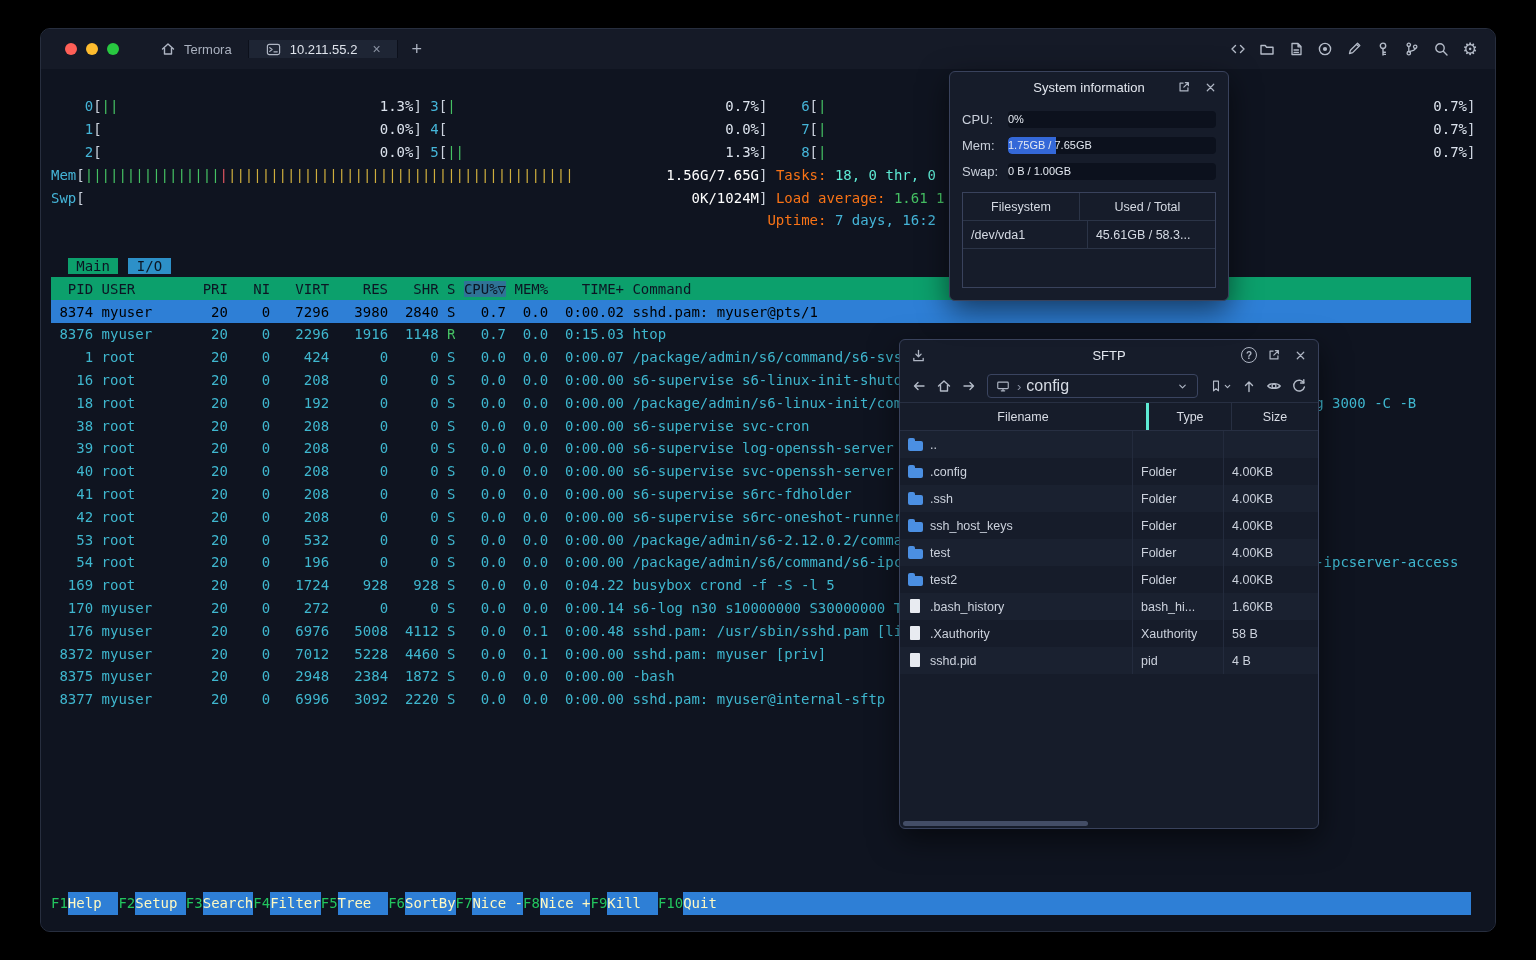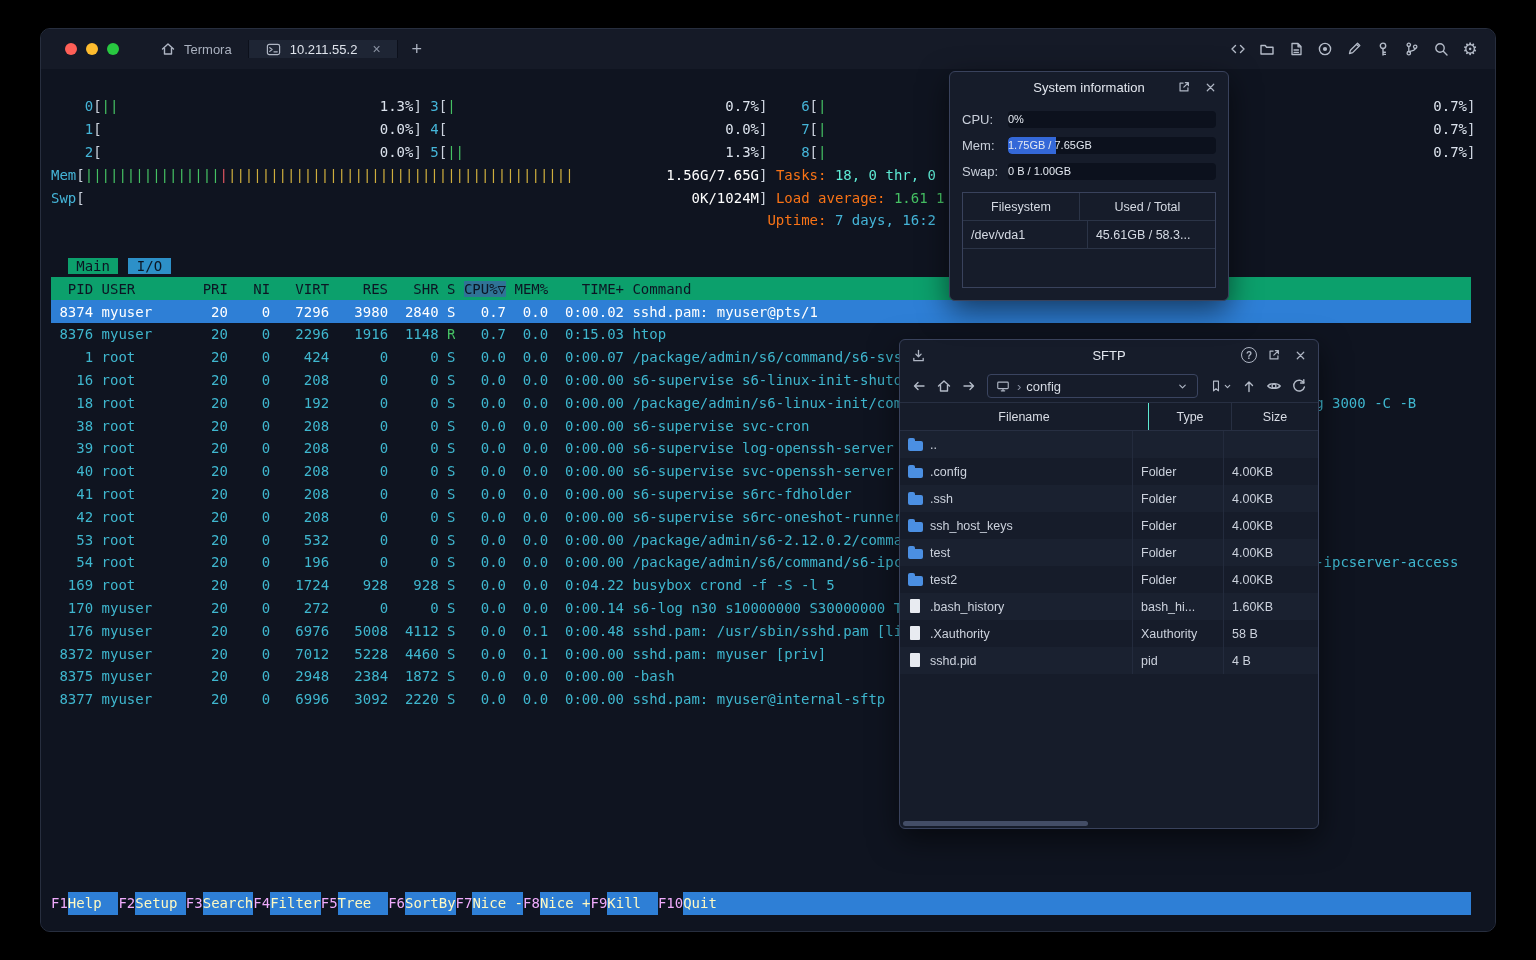--- a/index.html
+++ b/index.html
@@ -52,25 +52,25 @@
   .c.pid{width:5ch;margin-left:0}
   .c.user{width:9ch;text-align:left}
   .c.pri{width:5ch}.c.ni{width:4ch}.c.virt{width:6ch}.c.res{width:6ch}.c.shr{width:5ch}
   .c.st{width:1ch;text-align:left}
   .c.cpu{width:5ch}.c.mem{width:4ch}.c.time{width:8ch}
   .c.cmd{flex:1 1 auto;text-align:left}
   .phead{background:#0ca06c;color:#0c1624}
   .phead .c{color:#0c1624}
   .phead .c.cpu{background:#2f7396}
   .prow .st.run{color:#45c163}
-  .prow.selected{background:#2e7fd6;color:#ffffff}
+  .prow.selected{background:#2e7fd6;color:#000000}
 
   .fkeybar{position:absolute;left:10px;right:24px;bottom:16px;height:22.8px;display:flex;background:#2e7fd6;font-family:"DejaVu Sans Mono",monospace;font-size:14px;line-height:22.8px}
   .fkey{display:flex}
-  .fk{background:#0f1420;color:#f0abfc;white-space:pre}
+  .fk{background:#0f1420;color:#22c55e;white-space:pre}
   .fl{color:#fef9c3;min-width:6ch;white-space:pre}
 
   
   .panel{position:absolute;background:#161c2a;border:1px solid #39425c;border-radius:6px;box-shadow:0 10px 30px rgba(0,0,0,.55);box-sizing:border-box;color:#d5dae3}
   .ptitle{height:30px;display:flex;align-items:center;justify-content:center;position:relative;font-size:13px;color:#e3e7ef}
   .ptitle .left-ic{position:absolute;left:9px;display:flex;gap:6px;align-items:center}
   .ptitle .right-ic{position:absolute;right:9px;display:flex;gap:8px;align-items:center}
   .picon{width:18px;height:18px;display:flex;align-items:center;justify-content:center;color:#aeb5c3}
   .qmark{width:14px;height:14px;border:1.4px solid #aeb5c3;border-radius:50%;display:flex;align-items:center;justify-content:center;font-size:10px;font-weight:bold;color:#aeb5c3}
 
@@ -87,26 +87,26 @@
   .fsc1{width:46%;border-right:1px solid #2b3447}
   .fsc2{flex:1}
   .fsdata .fscell{justify-content:flex-start;padding-left:8px;color:#d6dbe4}
 
   
   .sftp{left:858px;top:310px;width:420px;height:490px;z-index:25;display:flex;flex-direction:column}
   .stoolbar{height:32px;flex:none;display:flex;align-items:center;gap:3px;padding:0 8px;border-bottom:1px solid #272f42}
   .sbtn{width:22px;height:22px;flex:none;display:flex;align-items:center;justify-content:center;color:#b4bbc8}
   .pathbox{flex:1;height:24px;border:1px solid #3a4460;border-radius:4px;display:flex;align-items:center;gap:5px;padding:0 6px;margin:0 4px;color:#b4bbc8;box-sizing:border-box}
   .pathsep{color:#8b93a4;font-size:13px}
-  .pathtext{font-size:13px;color:#d6dbe4}
+  .pathtext{font-size:16px;color:#d6dbe4}
   .spacer{flex:1}
   .sftp-table{flex:1;display:flex;flex-direction:column;overflow:hidden;font-size:12.5px}
   .sfh{display:flex;height:27px;flex:none;border-bottom:1px solid #272f42;color:#d8dce5}
   .sf-name{flex:1;display:flex;align-items:center;justify-content:center;overflow:hidden}
-  .sf-type{width:82px;flex:none;border-left:1px solid #5eead4;display:flex;align-items:center;justify-content:center;overflow:hidden}
+  .sf-type{width:82px;flex:none;border-left:3px solid #5eead4;display:flex;align-items:center;justify-content:center;overflow:hidden}
   .sf-size{width:86px;flex:none;border-left:1px solid #272f42;display:flex;align-items:center;justify-content:center;overflow:hidden}
   .sfrow{display:flex;height:27px;flex:none;color:#ccd2dd}
   .sfrow:nth-of-type(odd){background:#1a2130}
   .sfrow .sf-name{justify-content:flex-start;padding-left:8px;gap:7px}
   .sfrow .sf-type,.sfrow .sf-size{justify-content:flex-start;padding-left:8px;border-left:1px solid #232b3d}
   .ficon{flex:none;width:15px;height:15px;position:relative}
   .ficon.folder{background:none}
   .ficon.folder::after{content:"";position:absolute;left:0;top:4px;width:15px;height:10px;background:#4b8fe2;border-radius:2px}
   .ficon.folder::before{content:"";position:absolute;left:0;top:1px;width:7px;height:5px;background:#4b8fe2;border-radius:2px 2px 0 0}
   .ficon.file::after{content:"";position:absolute;left:2px;top:0;width:10px;height:14px;background:#e8ebf1;border-radius:1px}

